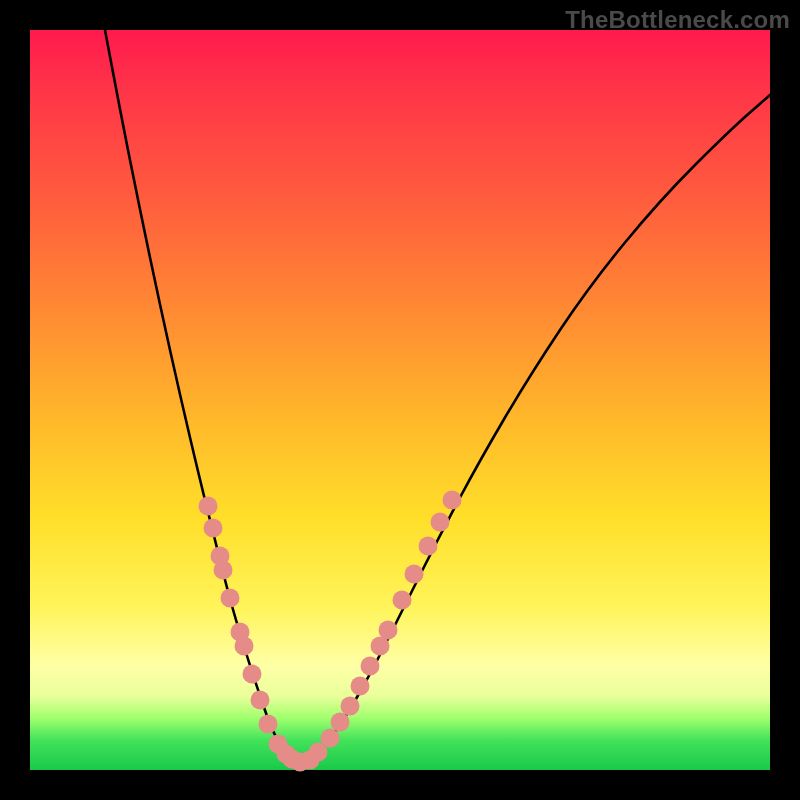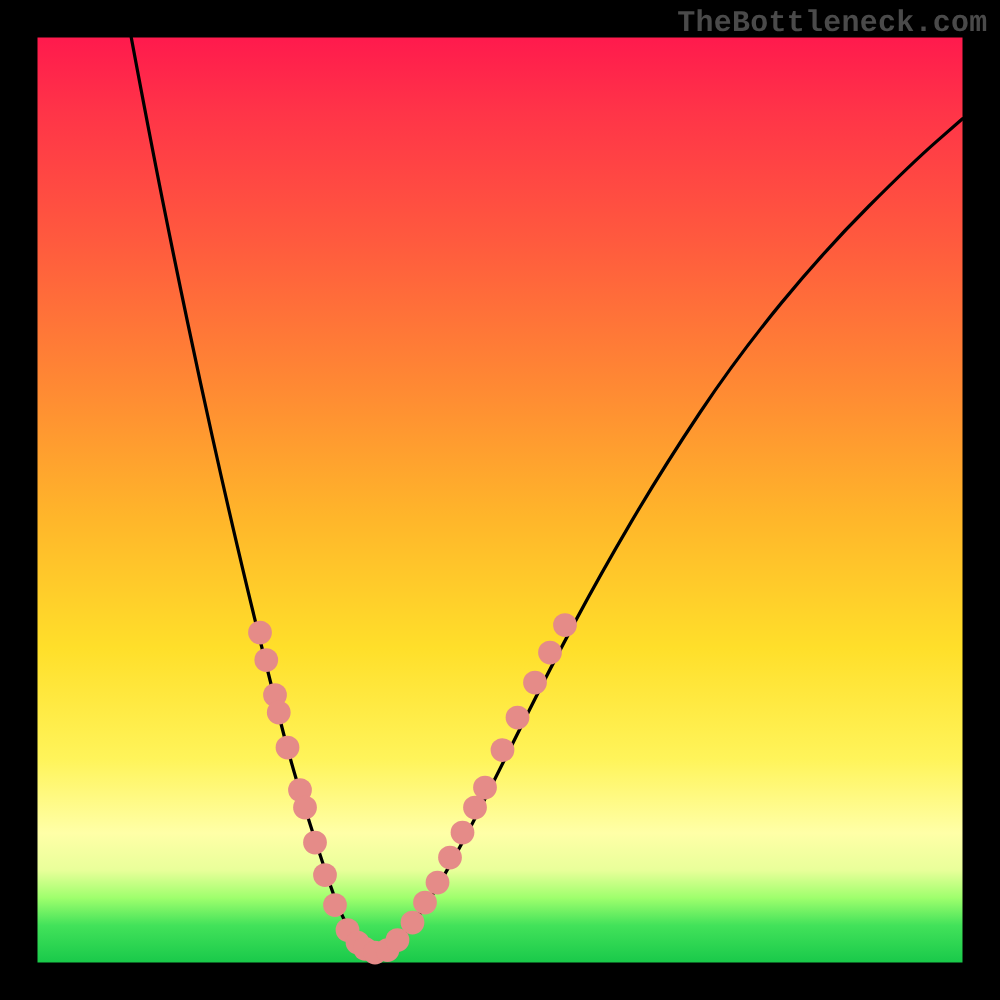--- a/index.html
+++ b/index.html
@@ -11,21 +11,20 @@
     background: #000;
     font-family: Arial, Helvetica, sans-serif;
   }
   .frame {
     position: absolute;
     left: 0;
     top: 0;
     width: 800px;
     height: 800px;
     background: #000;
-    font-family: Liberation Mono, monospace;
   }
   .plot {
     position: absolute;
     left: 30px;
     top: 30px;
     width: 740px;
     height: 740px;
     
     background: linear-gradient(
       to bottom,

